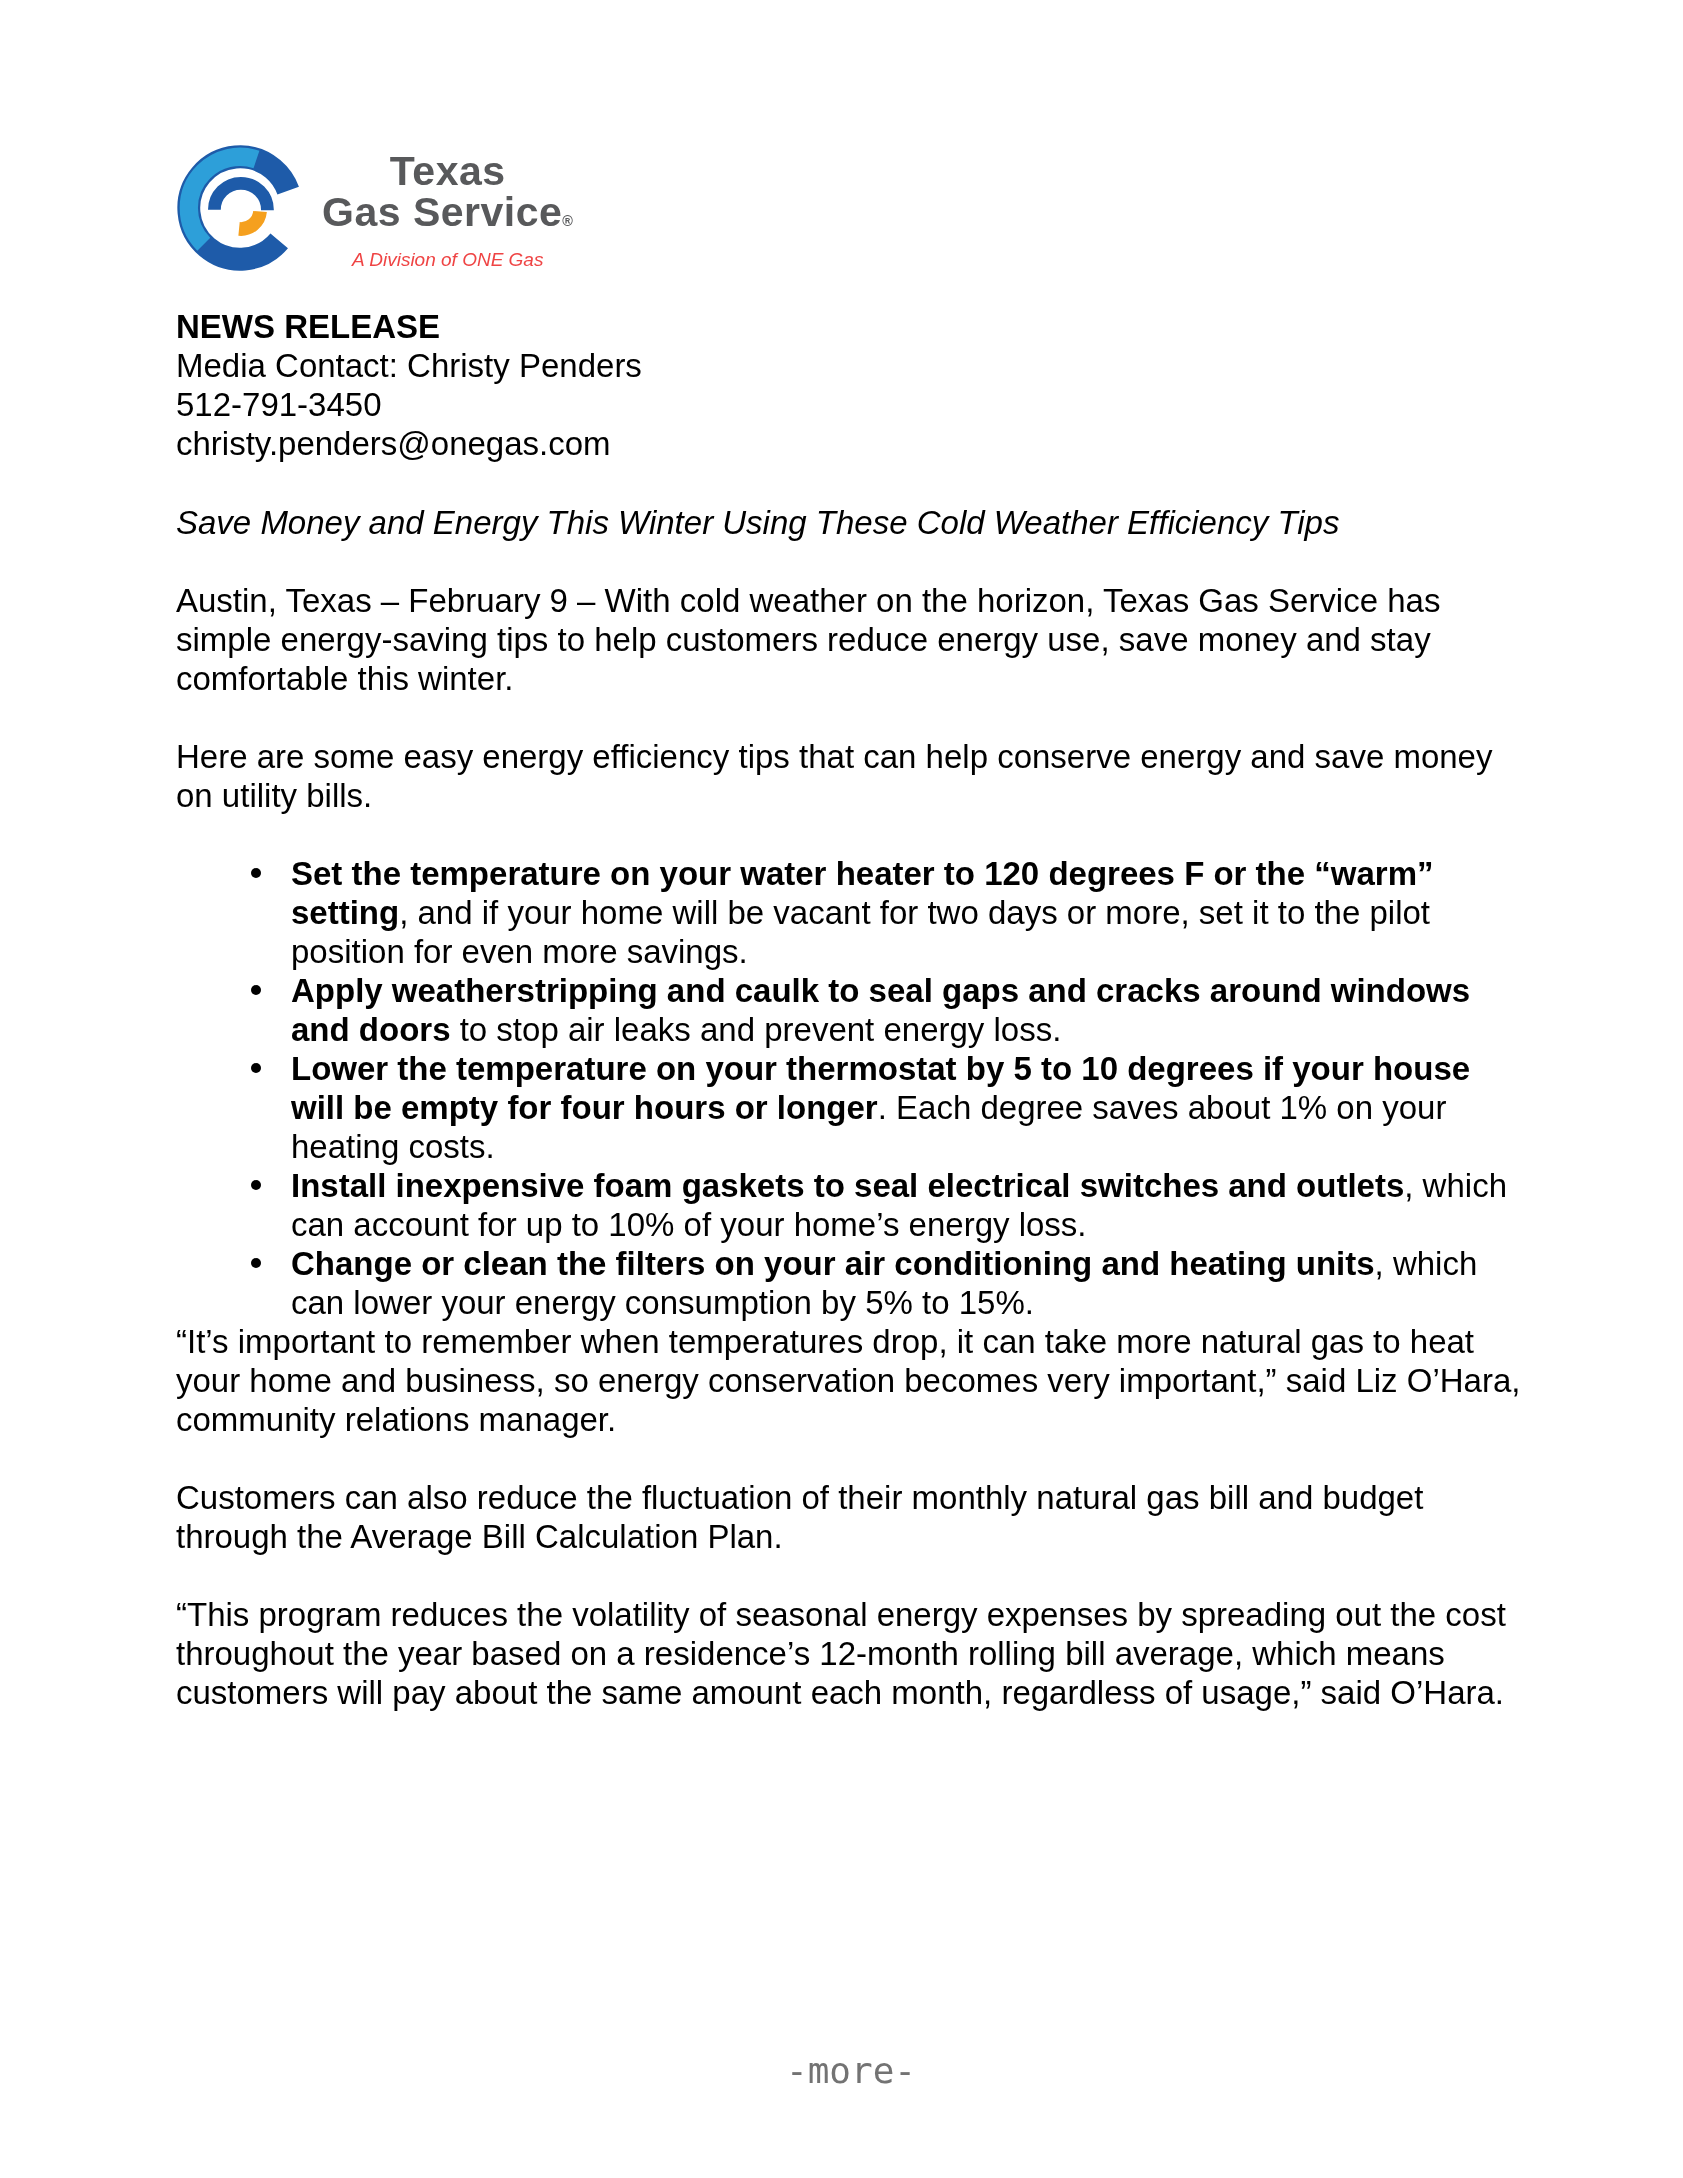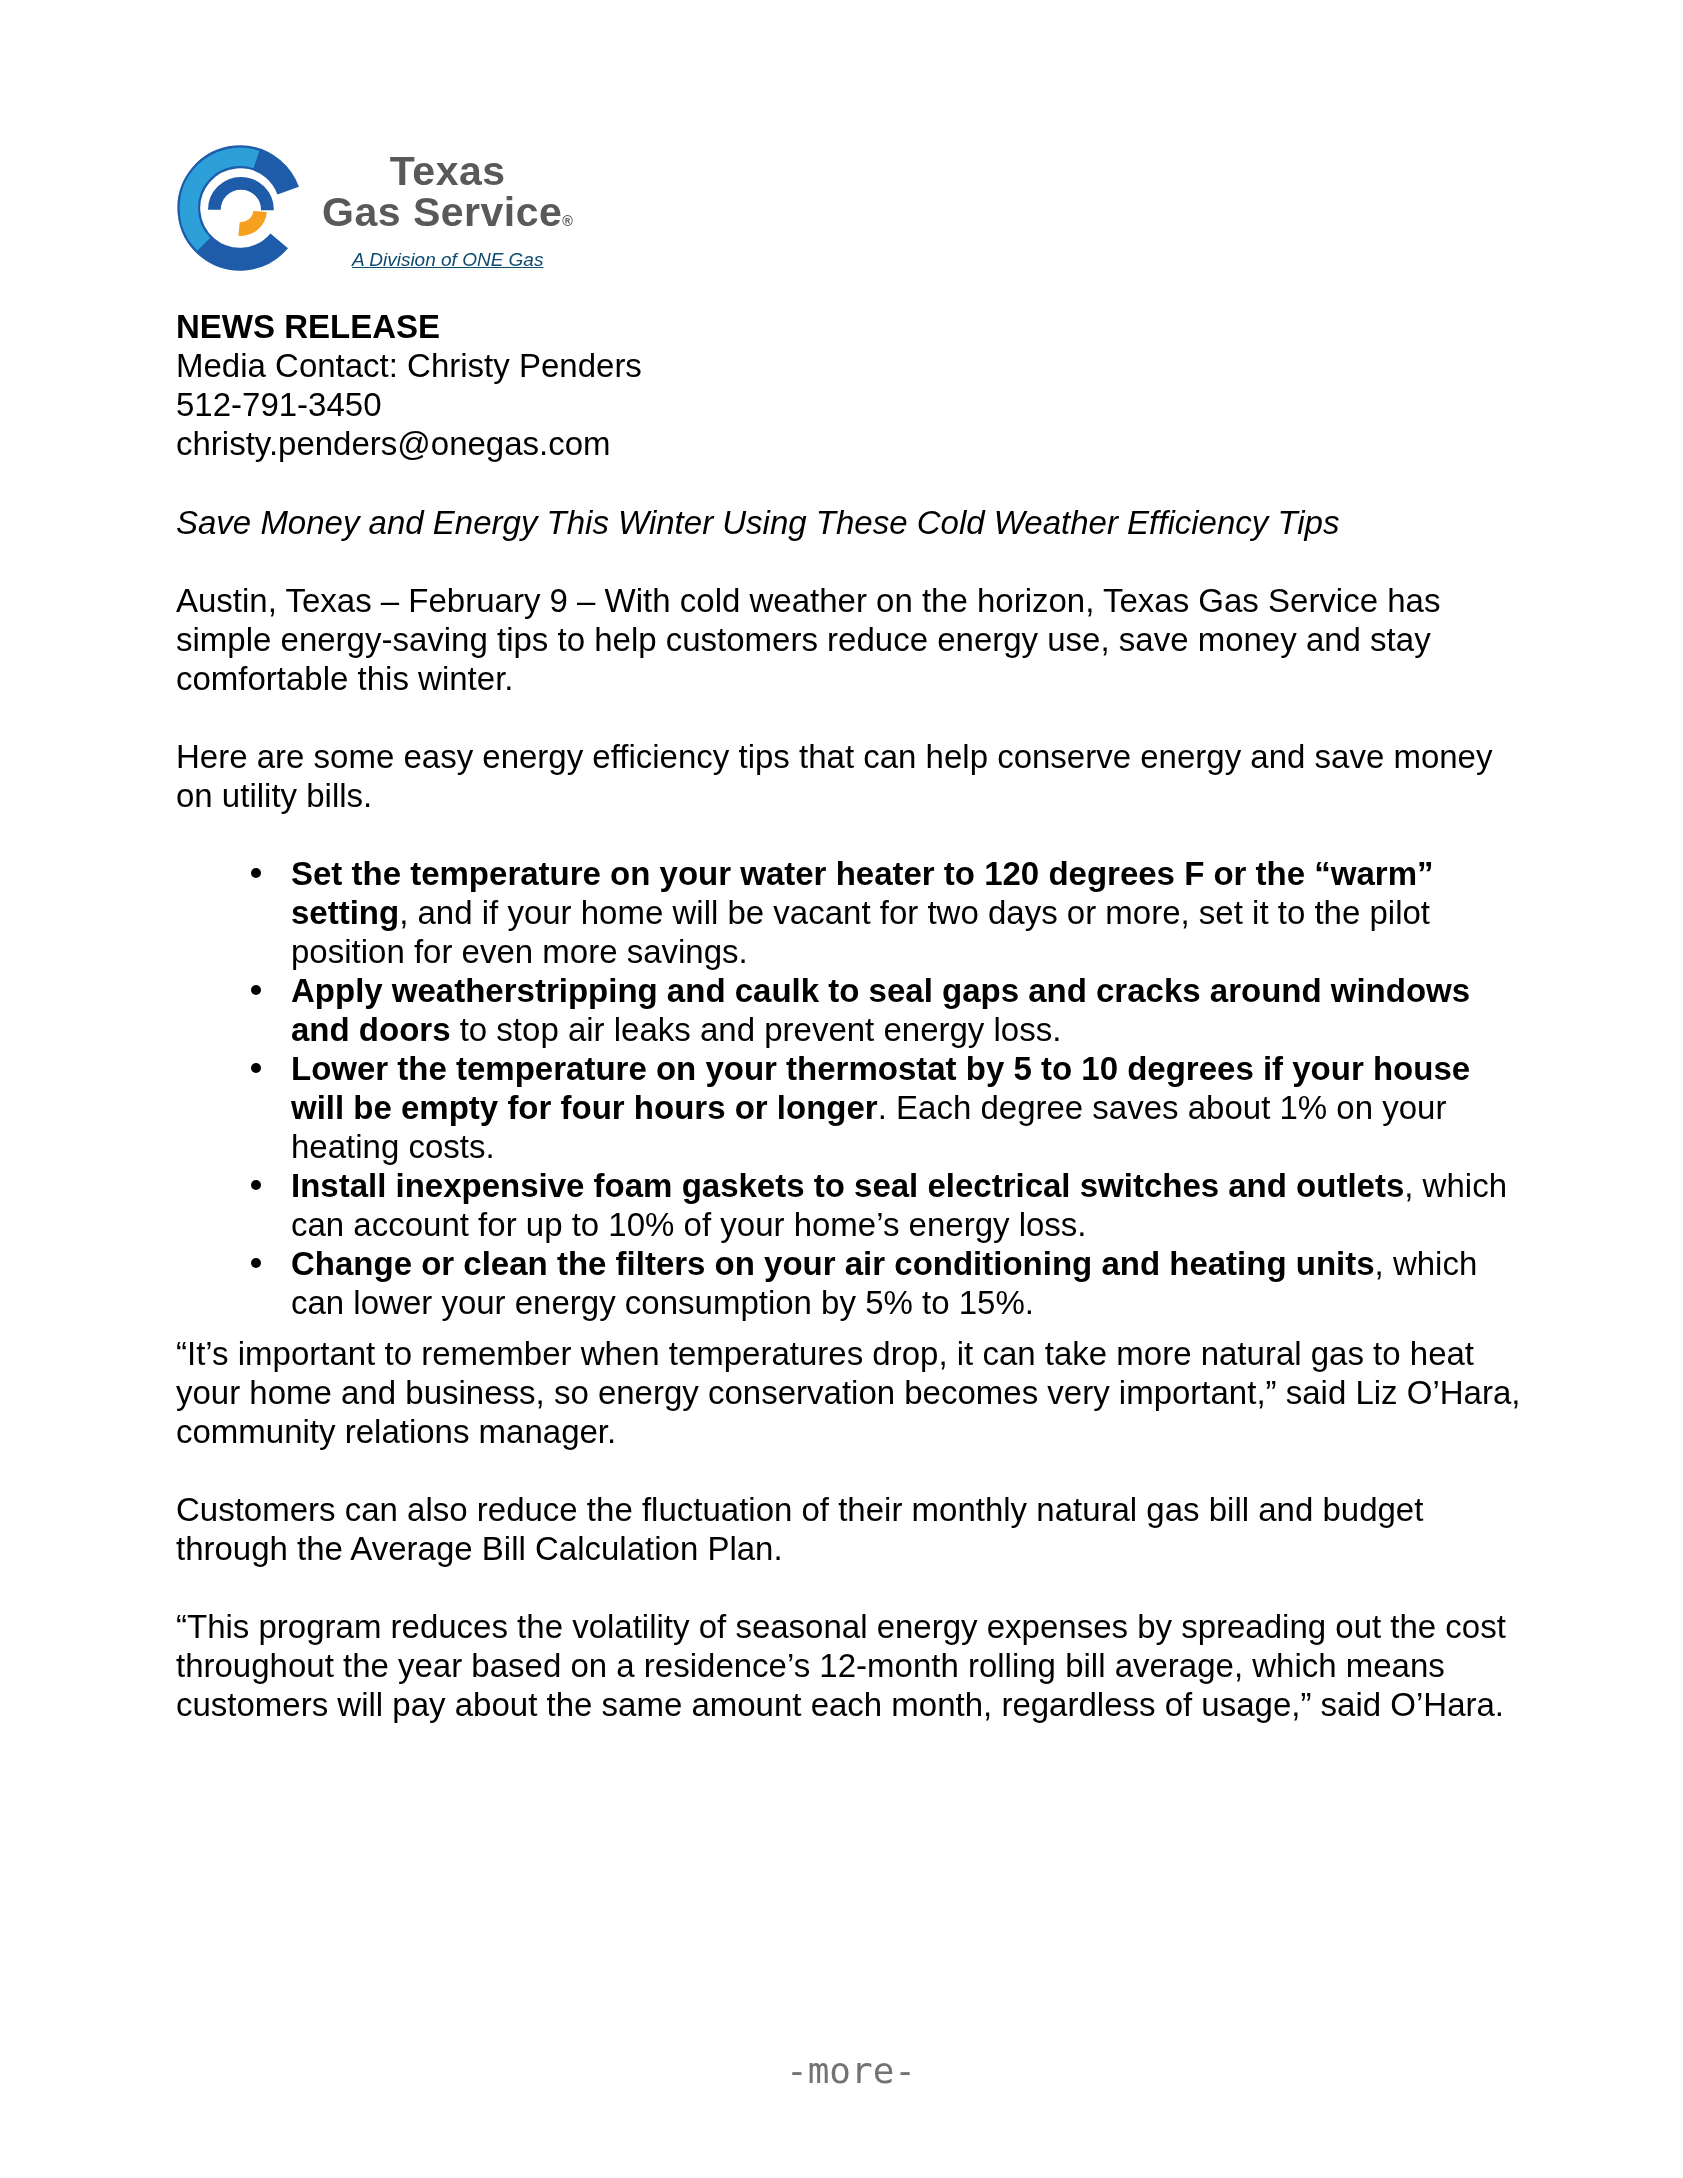--- a/index.html
+++ b/index.html
@@ -24,25 +24,24 @@
   .wordmark {
     font-weight: bold;
     color: #58595b;
     font-size: 41px;
     line-height: 41px;
     letter-spacing: 0.5px;
   }
   .reg { font-size: 14.4px; font-weight: bold; color: #58595b; }
   .tagline {
     font-style: italic;
-    color: #0c4a6e;
+    color: #ef4444;
     font-size: 19px;
     line-height: 23.4px;
     margin-top: 6.3px;
-    text-decoration: underline;
   }
 
   
   .kicker-block { margin-top: 35px; }
   .kicker { font-weight: bold; }
 
   
   .title {
     margin-top: 43px;
     text-align: center;
@@ -65,21 +64,21 @@
     position: absolute;
     left: -40px;
     top: 14.4px;
     width: 10px;
     height: 10px;
     border-radius: 50%;
     background: #000;
   }
   .tip-bold { font-weight: bold; }
 
-  p.quote-para { margin-top: 12px; }
+  p.quote-para { margin-top: 0; }
 
   .footer {
     position: absolute;
     top: 2055px;
     left: 176px;
     width: 1350px;
     text-align: center;
     font-family: "DejaVu Sans Mono", monospace;
     font-size: 36px;
     line-height: 31px;

